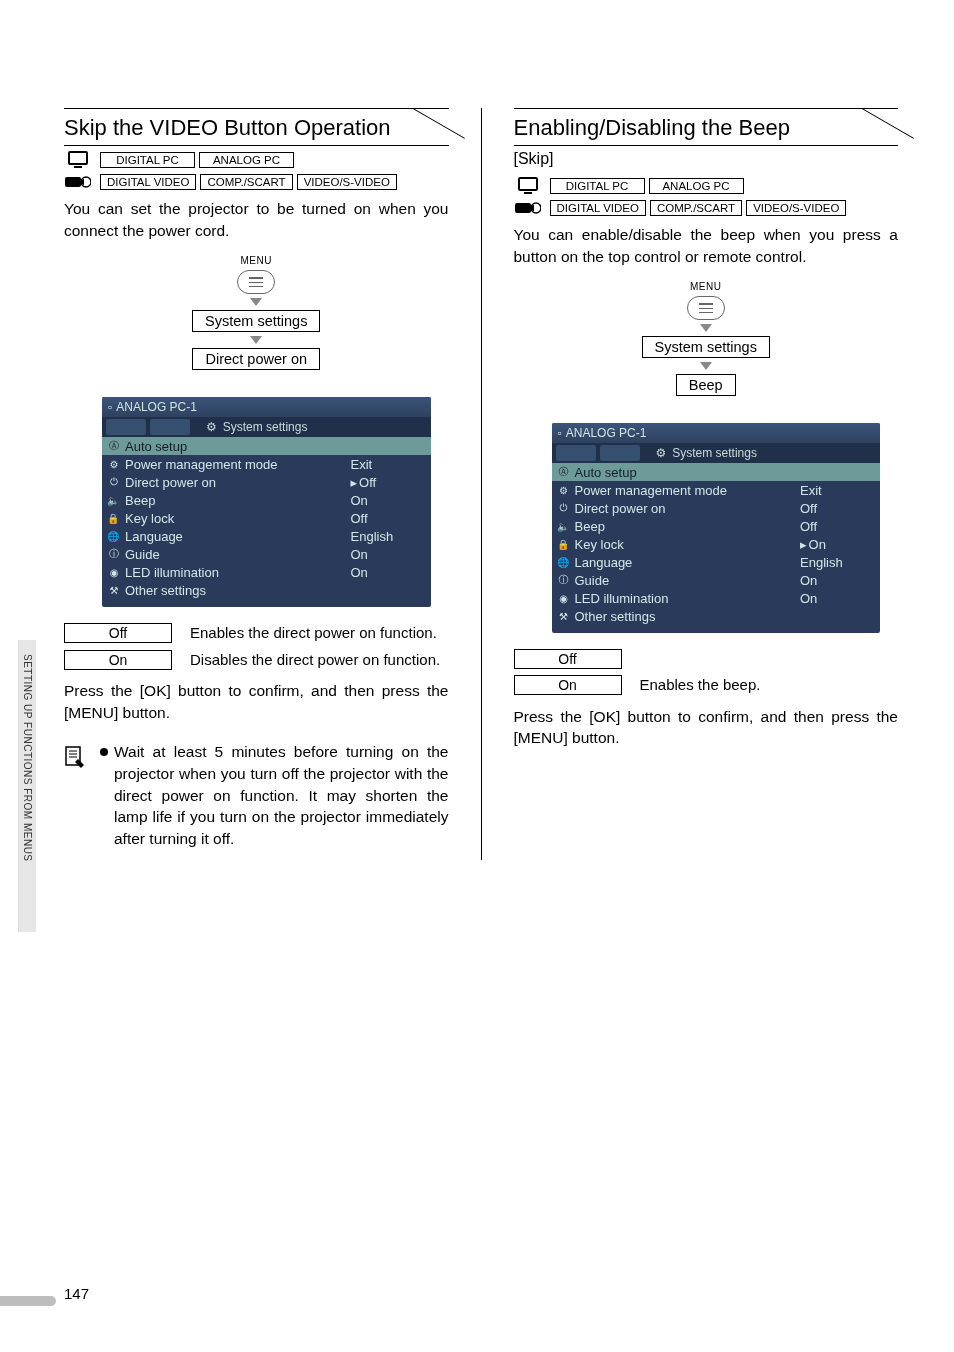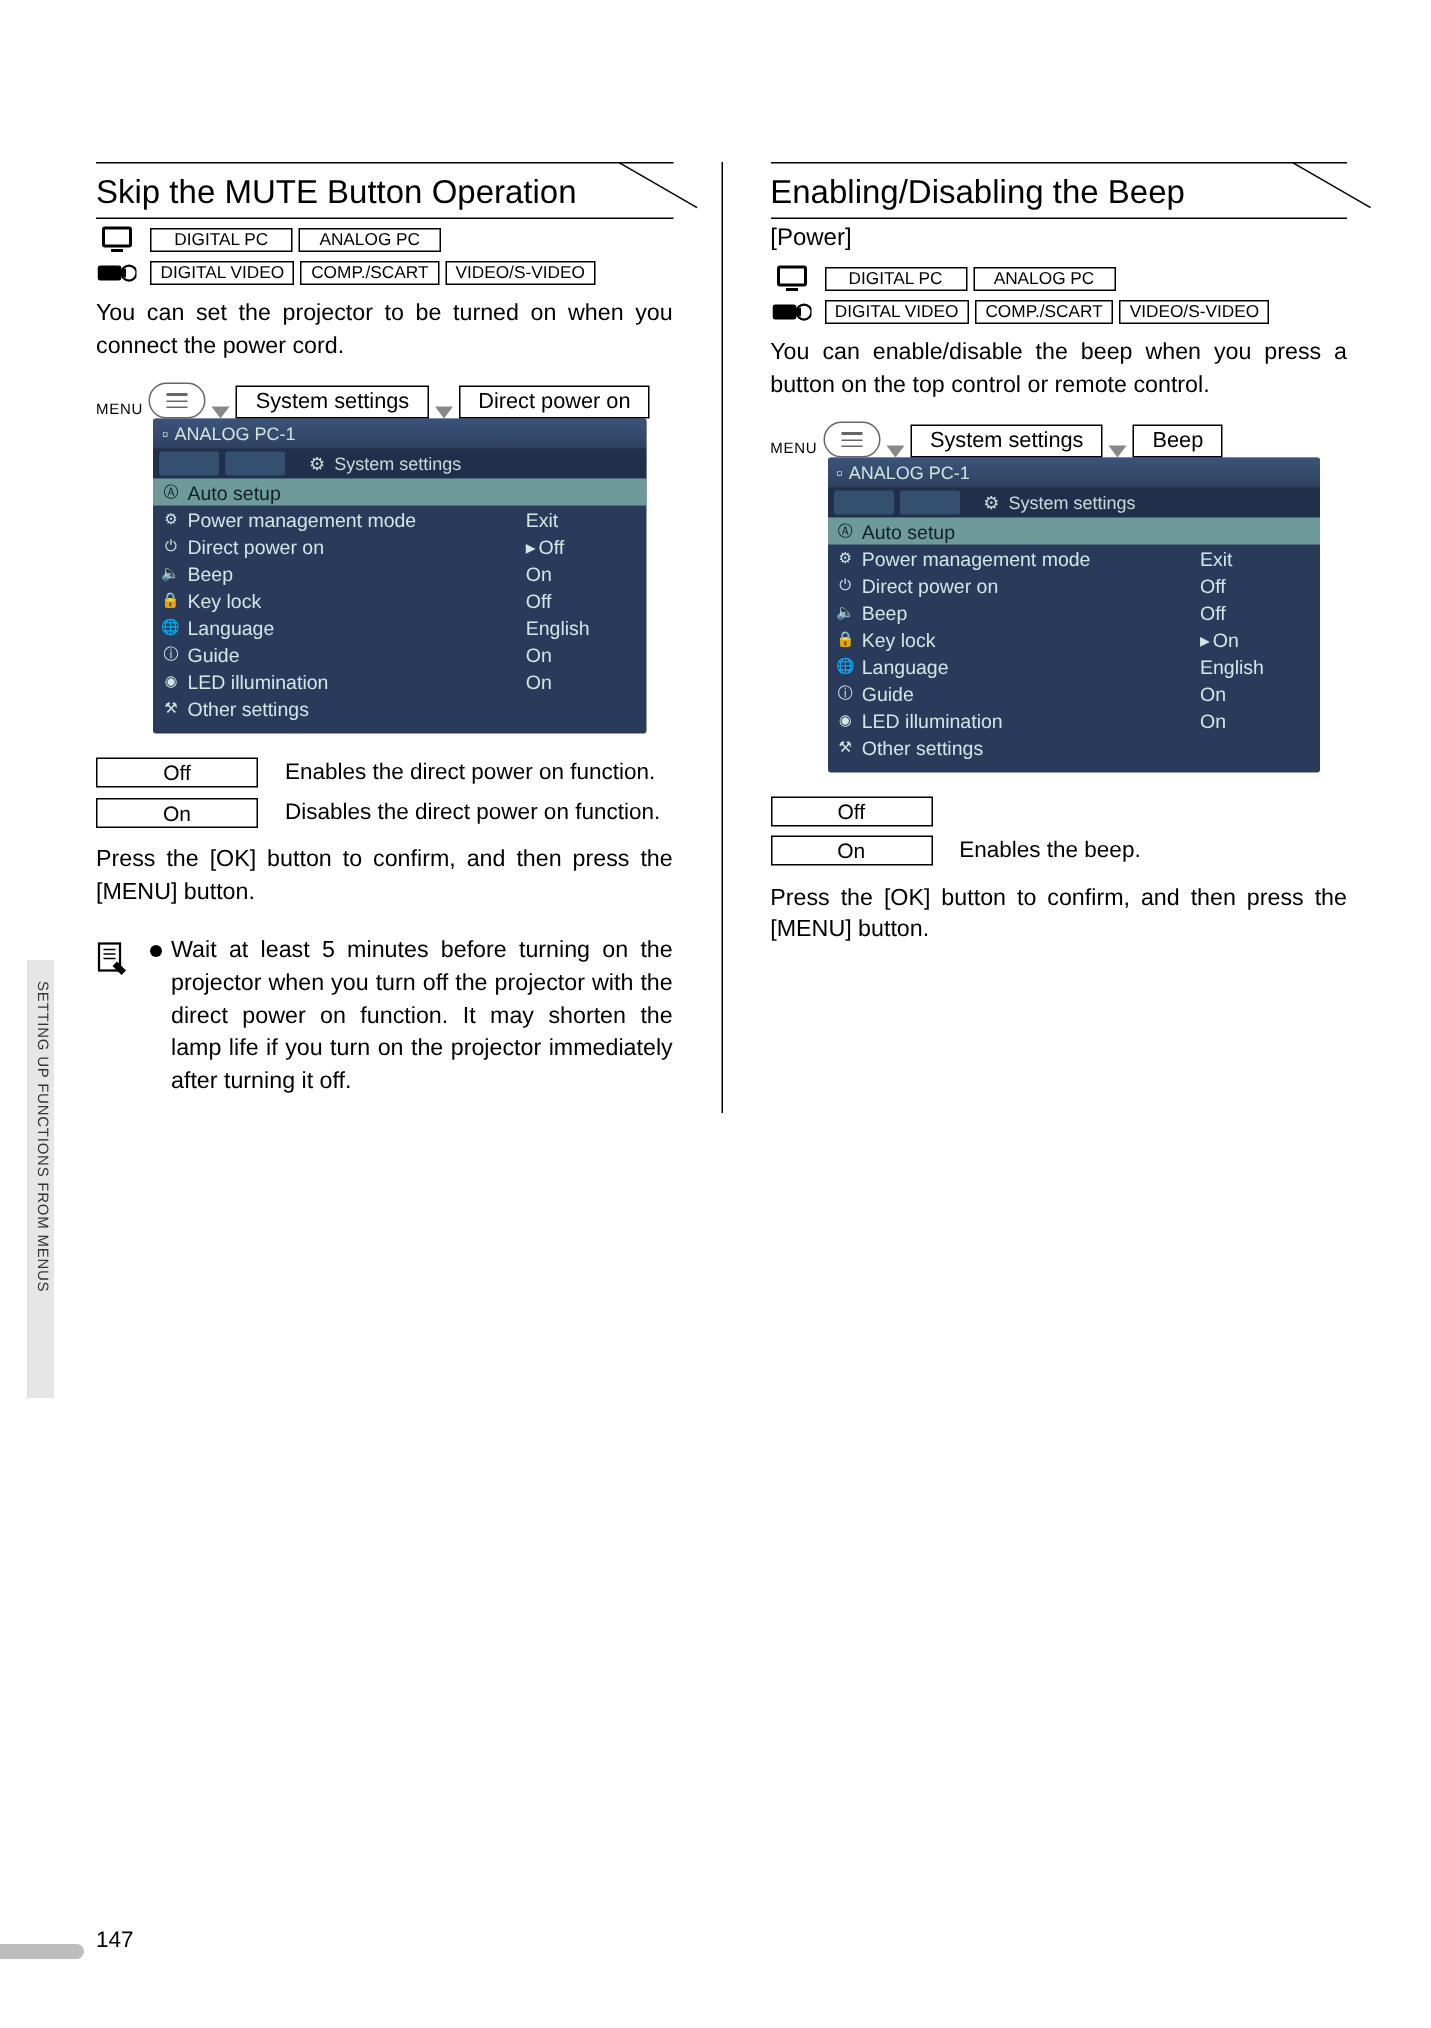--- a/index.html
+++ b/index.html
@@ -78,24 +78,24 @@
   }
   .badge.w1 { min-width: 95px; }
   .body-text {
     font-size: 15.5px;
     line-height: 1.4;
     text-align: justify;
     margin: 8px 0 14px 0;
   }
   .flow {
     display: flex;
-    flex-direction: row;
-    align-items: flex-end;
+    flex-direction: column;
+    align-items: center;
     gap: 4px;
-    margin-bottom: 0;
+    margin-bottom: 27px;
   }
   .flow-label {
     font-size: 10px;
     letter-spacing: 0.5px;
   }
   .menu-btn {
     width: 38px;
     height: 24px;
     border: 1.5px solid #666;
     border-radius: 12px;
@@ -269,21 +269,21 @@
 </head>
 <body>
 
 <div class="side-tab-bar"></div>
 <div class="side-tab">SETTING UP FUNCTIONS FROM MENUS</div>
 
 <div class="page">
 
   <div class="column">
     <div class="title-wrap">
-      <div class="title">Skip the MUTE Button Operation</div>
+      <div class="title">Skip the VIDEO Button Operation</div>
     </div>
 
     <div class="icon-row">
       <span class="pc-icon">
         <svg width="22" height="20" viewBox="0 0 22 20">
             <rect x="2" y="2" width="18" height="12" rx="1" fill="none" stroke="#000" stroke-width="2"></rect>
             <rect x="7" y="16" width="8" height="2" fill="#000"></rect>
           </svg>
       </span>
       <div class="badge-row">
@@ -435,21 +435,21 @@
         </div>
     </div>
   </div>
 
   <div class="divider"></div>
 
   <div class="column">
     <div class="title-wrap">
       <div class="title">Enabling/Disabling the Beep</div>
     </div>
-    <div class="subhead">[Power]</div>
+    <div class="subhead">[Skip]</div>
 
     <div class="icon-row">
       <span class="pc-icon">
         <svg width="22" height="20" viewBox="0 0 22 20">
             <rect x="2" y="2" width="18" height="12" rx="1" fill="none" stroke="#000" stroke-width="2"></rect>
             <rect x="7" y="16" width="8" height="2" fill="#000"></rect>
           </svg>
       </span>
       <div class="badge-row">
         <span class="badge w1">DIGITAL PC</span>

